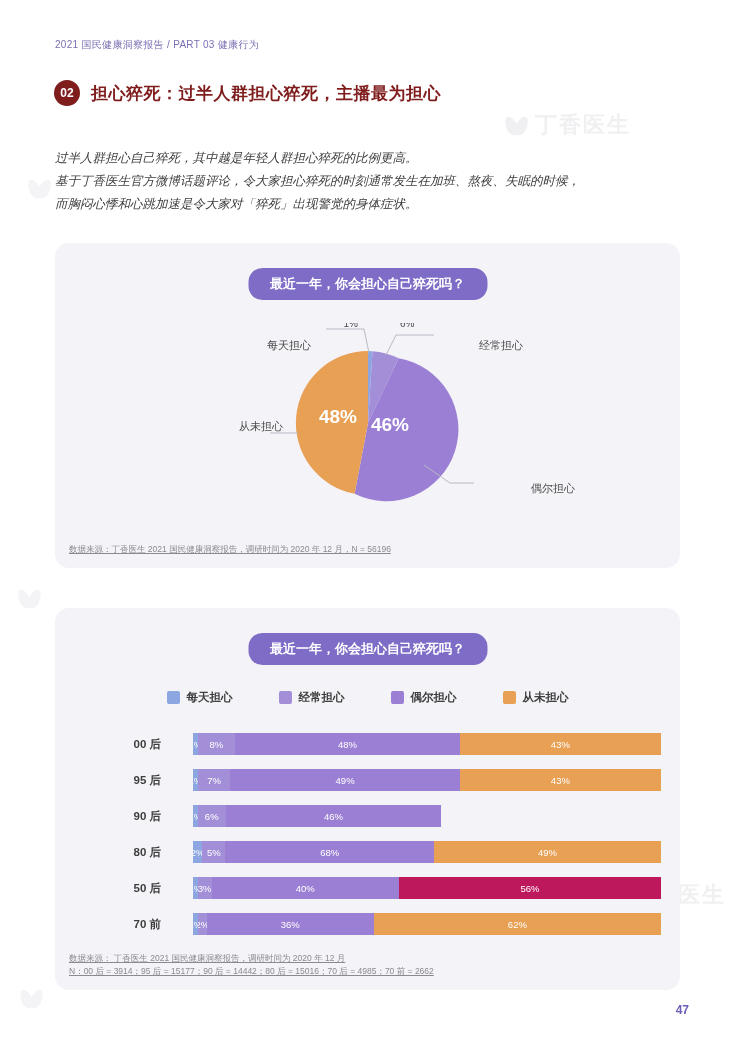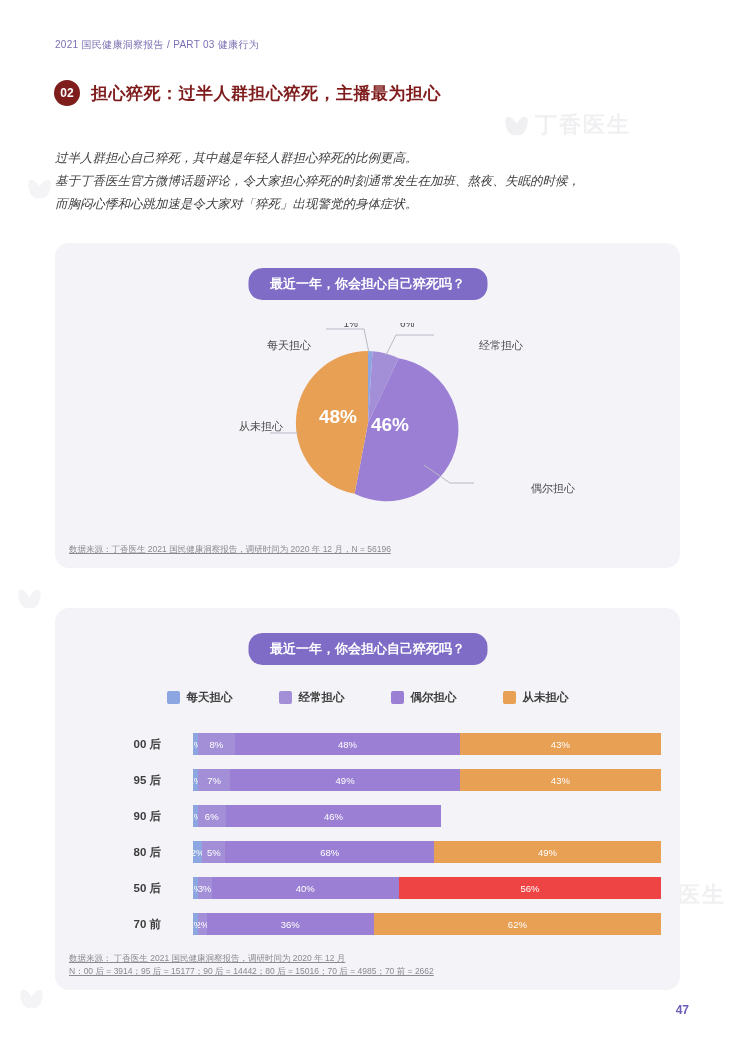--- a/index.html
+++ b/index.html
@@ -330,21 +330,21 @@
         <div class="seg" style="background:#e8a055; width:49%">49%</div>
       </div>
     </div>
 
     <div class="bar-row">
       <div class="bar-cat">50 后</div>
       <div class="bar-track">
         <div class="seg" style="background:#8ba6e0; width:1%">1%</div>
         <div class="seg" style="background:#a38fd8; width:3%">3%</div>
         <div class="seg" style="background:#9b7fd4; width:40%">40%</div>
-        <div class="seg" style="background:#ef4444; width:56%">56%</div>
+        <div class="seg" style="background:#be185d; width:56%">56%</div>
       </div>
     </div>
 
     <div class="bar-row">
       <div class="bar-cat">70 前</div>
       <div class="bar-track">
         <div class="seg" style="background:#8ba6e0; width:1%">1%</div>
         <div class="seg" style="background:#a38fd8; width:2%">2%</div>
         <div class="seg" style="background:#9b7fd4; width:36%">36%</div>
         <div class="seg" style="background:#e8a055; width:62%">62%</div>

